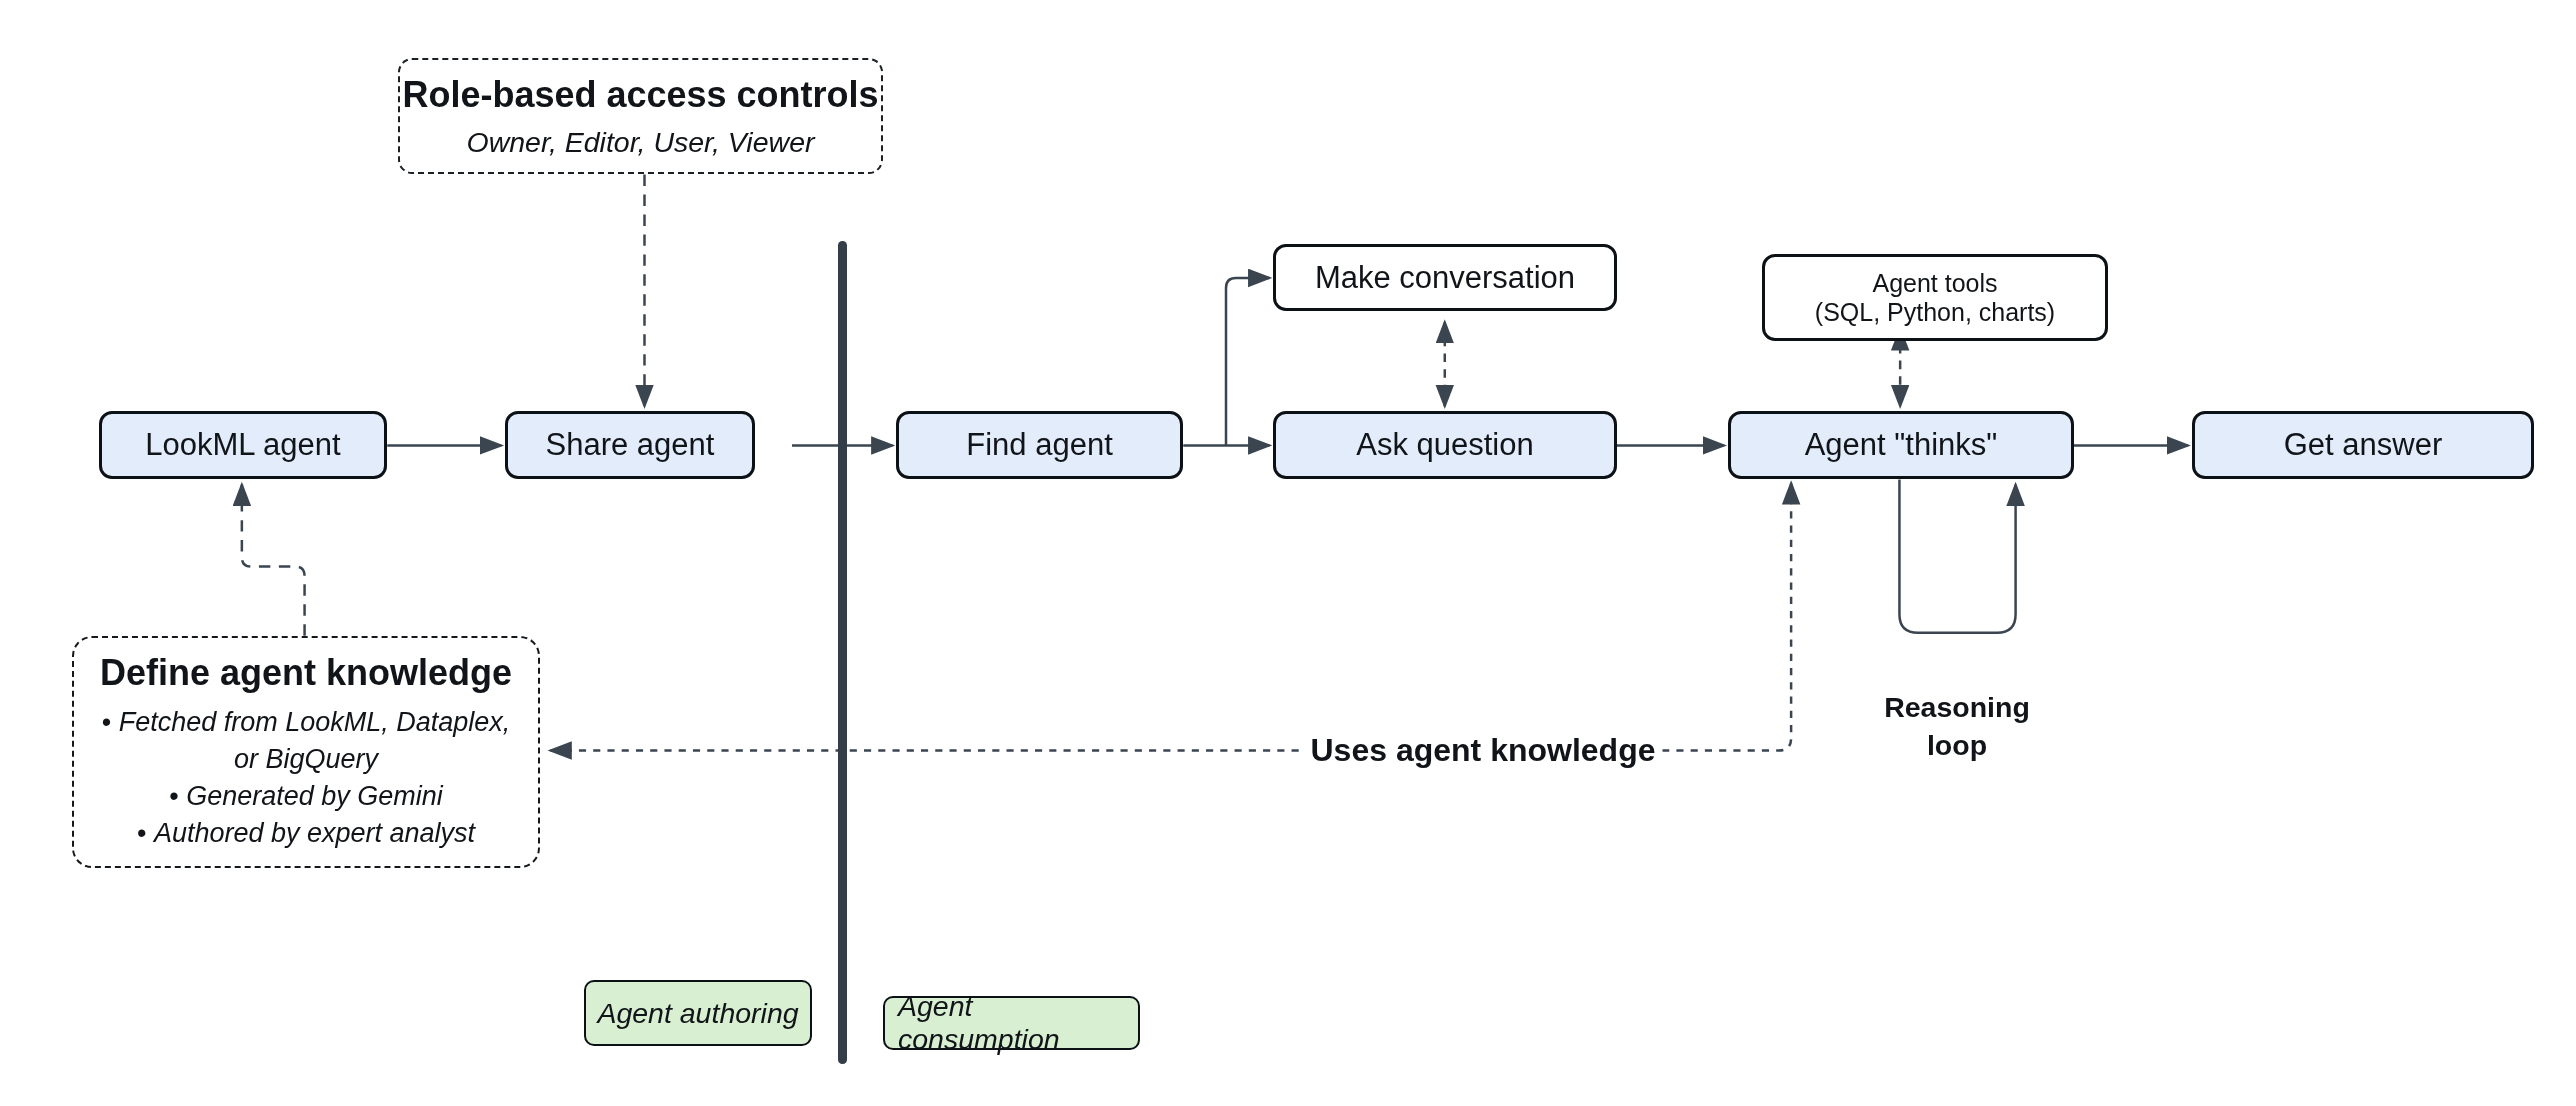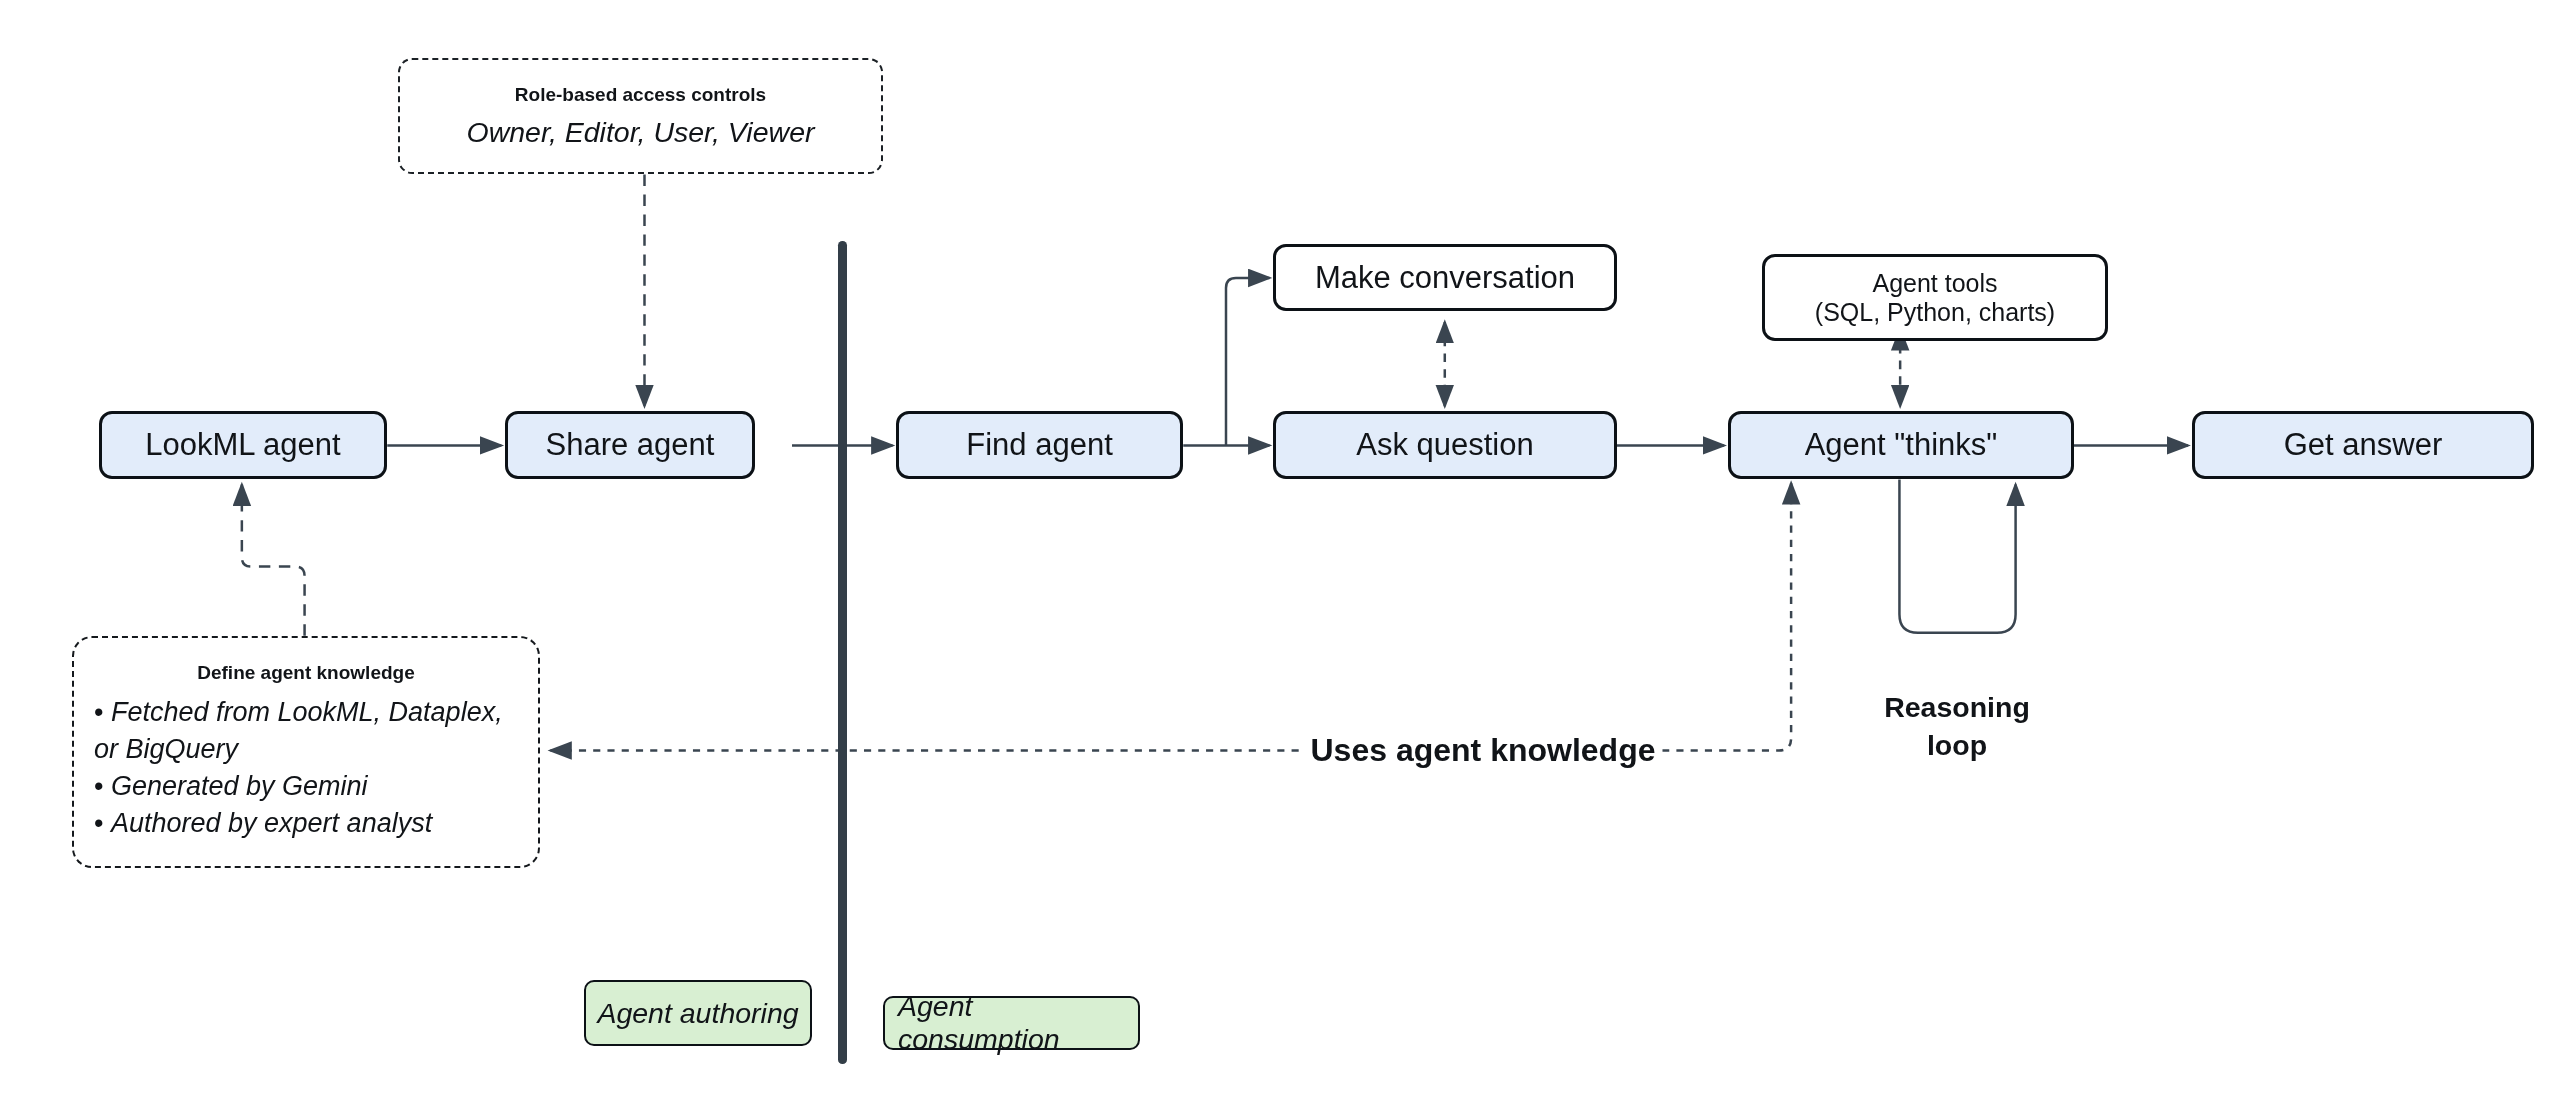--- a/index.html
+++ b/index.html
@@ -33,25 +33,25 @@
     font-size:28.5px;box-sizing:border-box;font-style:italic;
   }
   .callout{
     position:absolute;z-index:3;
     background:#ffffff;box-sizing:border-box;
     display:flex;flex-direction:column;align-items:center;justify-content:center;
     text-align:center;
   }
   .callout.rbac{border:2.1px dashed #1b2025;border-radius:14.3px;}
   .callout.define{border:2.9px dashed #14181c;border-radius:20px;}
-  .callout .title{font-weight:bold;font-size:19px;margin-bottom:10px;}
+  .callout .title{font-weight:bold;font-size:36px;margin-bottom:10px;}
   .callout .subtitle{font-style:italic;font-size:28.5px;}
   .callout ul{margin:0;padding:0;list-style:none;}
   .callout li{
-    display:block;text-align:left;
+    display:block;text-align:center;
     font-style:italic;font-size:27px;line-height:1.38;
   }
   .callout li::before{content:"•  ";font-style:normal;}
   .edge-label{
     position:absolute;z-index:4;
     transform:translate(-50%,-50%);
     font-weight:bold;text-align:center;
   }
   .edge-label.uses{font-size:32px;background:#ffffff;padding:1.4px 7.1px;white-space:nowrap;}
   .edge-label.loop{font-size:28.5px;line-height:1.35;width:185px;}

